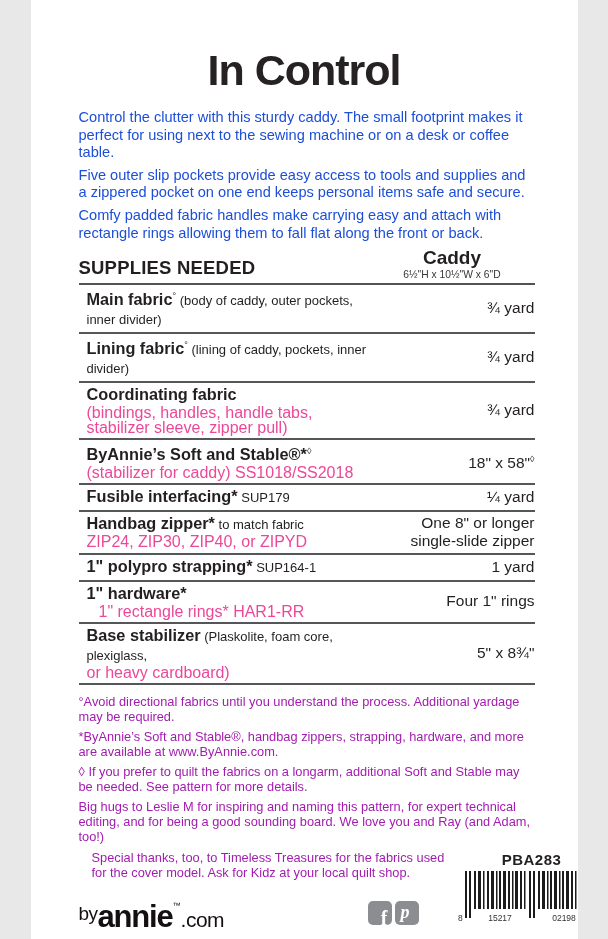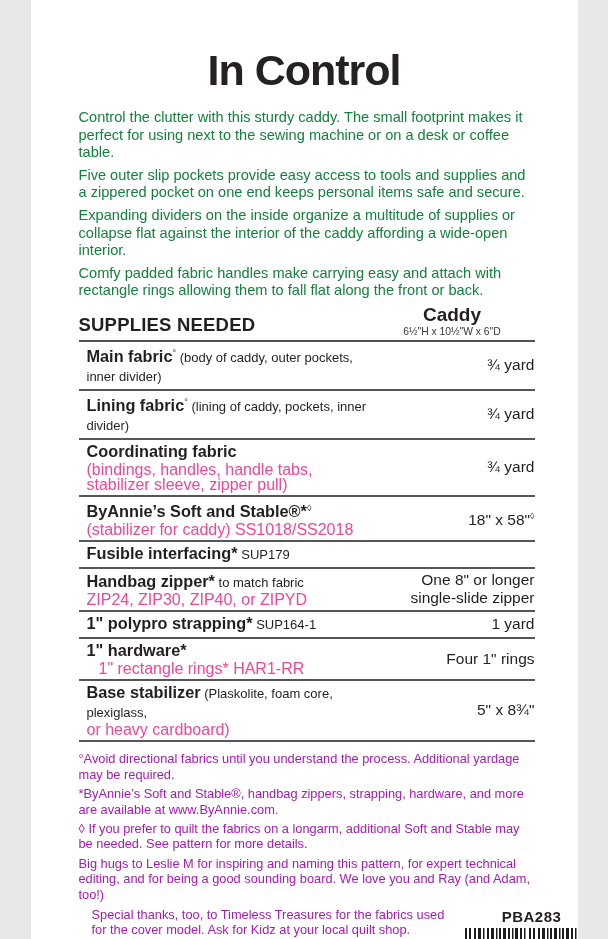--- a/index.html
+++ b/index.html
@@ -22,21 +22,21 @@
     letter-spacing:-1px;
     line-height:1.15;
     color:#262223;
   }
   
   .intro { margin:14px 44px 0 48px; }
   .intro p {
     font-size:14.6px;
     line-height:17.2px;
     margin-bottom:6px;
-    color:#15803d;
+    color:#1d4ed8;
   }
   
   .supplies { margin:4px 43px 0 48px; }
   .sup-header {
     display:flex;
     align-items:flex-end;
     border-bottom:2.5px solid #515254;
     padding-bottom:3px;
   }
   .sup-heading {
@@ -114,21 +114,20 @@
 </head>
 <body>
 
 <div class="page">
 
   <div class="title">In Control</div>
 
   <div class="intro">
     <p>Control the clutter with this sturdy caddy. The small footprint makes it perfect for using next to the sewing machine or on a desk or coffee table.</p>
     <p>Five outer slip pockets provide easy access to tools and supplies and a zippered pocket on one end keeps personal items safe and secure.</p>
-    <p>Expanding dividers on the inside organize a multitude of supplies or collapse flat against the interior of the caddy affording a wide-open interior.</p>
     <p>Comfy padded fabric handles make carrying easy and attach with rectangle rings allowing them to fall flat along the front or back.</p>
   </div>
 
   <div class="supplies">
     <div class="sup-header">
       <div class="sup-heading">SUPPLIES NEEDED</div>
       <div class="caddy-col">
         <div class="caddy-name">Caddy</div>
         <div class="caddy-dims">6½"H x 10½"W x 6"D</div>
       </div>
@@ -161,20 +160,21 @@
         <div class="nameline"><span class="rname">ByAnnie’s Soft and Stable®*</span><span class="rsup">◊</span></div>
         <div class="subline">(stabilizer for caddy) SS1018/SS2018</div>
       </div>
       <div class="cell-r"><span>18" x 58"</span><span class="rsup">◊</span></div>
     </div>
 
     <div class="s-row">
       <div class="cell-l">
         <div class="nameline"><span class="rname">Fusible interfacing*</span><span class="rdesc"> SUP179</span></div>
       </div>
+      <div class="cell-r"><span>¼ yard</span></div>
     </div>
 
     <div class="s-row">
       <div class="cell-l">
         <div class="nameline"><span class="rname">Handbag zipper*</span><span class="rdesc"> to match fabric</span></div>
         <div class="subline">ZIP24, ZIP30, ZIP40, or ZIPYD</div>
       </div>
       <div class="cell-r">
         <div class="vline1"><span>One 8" or longer</span></div>
         <div class="vline2">single-slide zipper</div>

